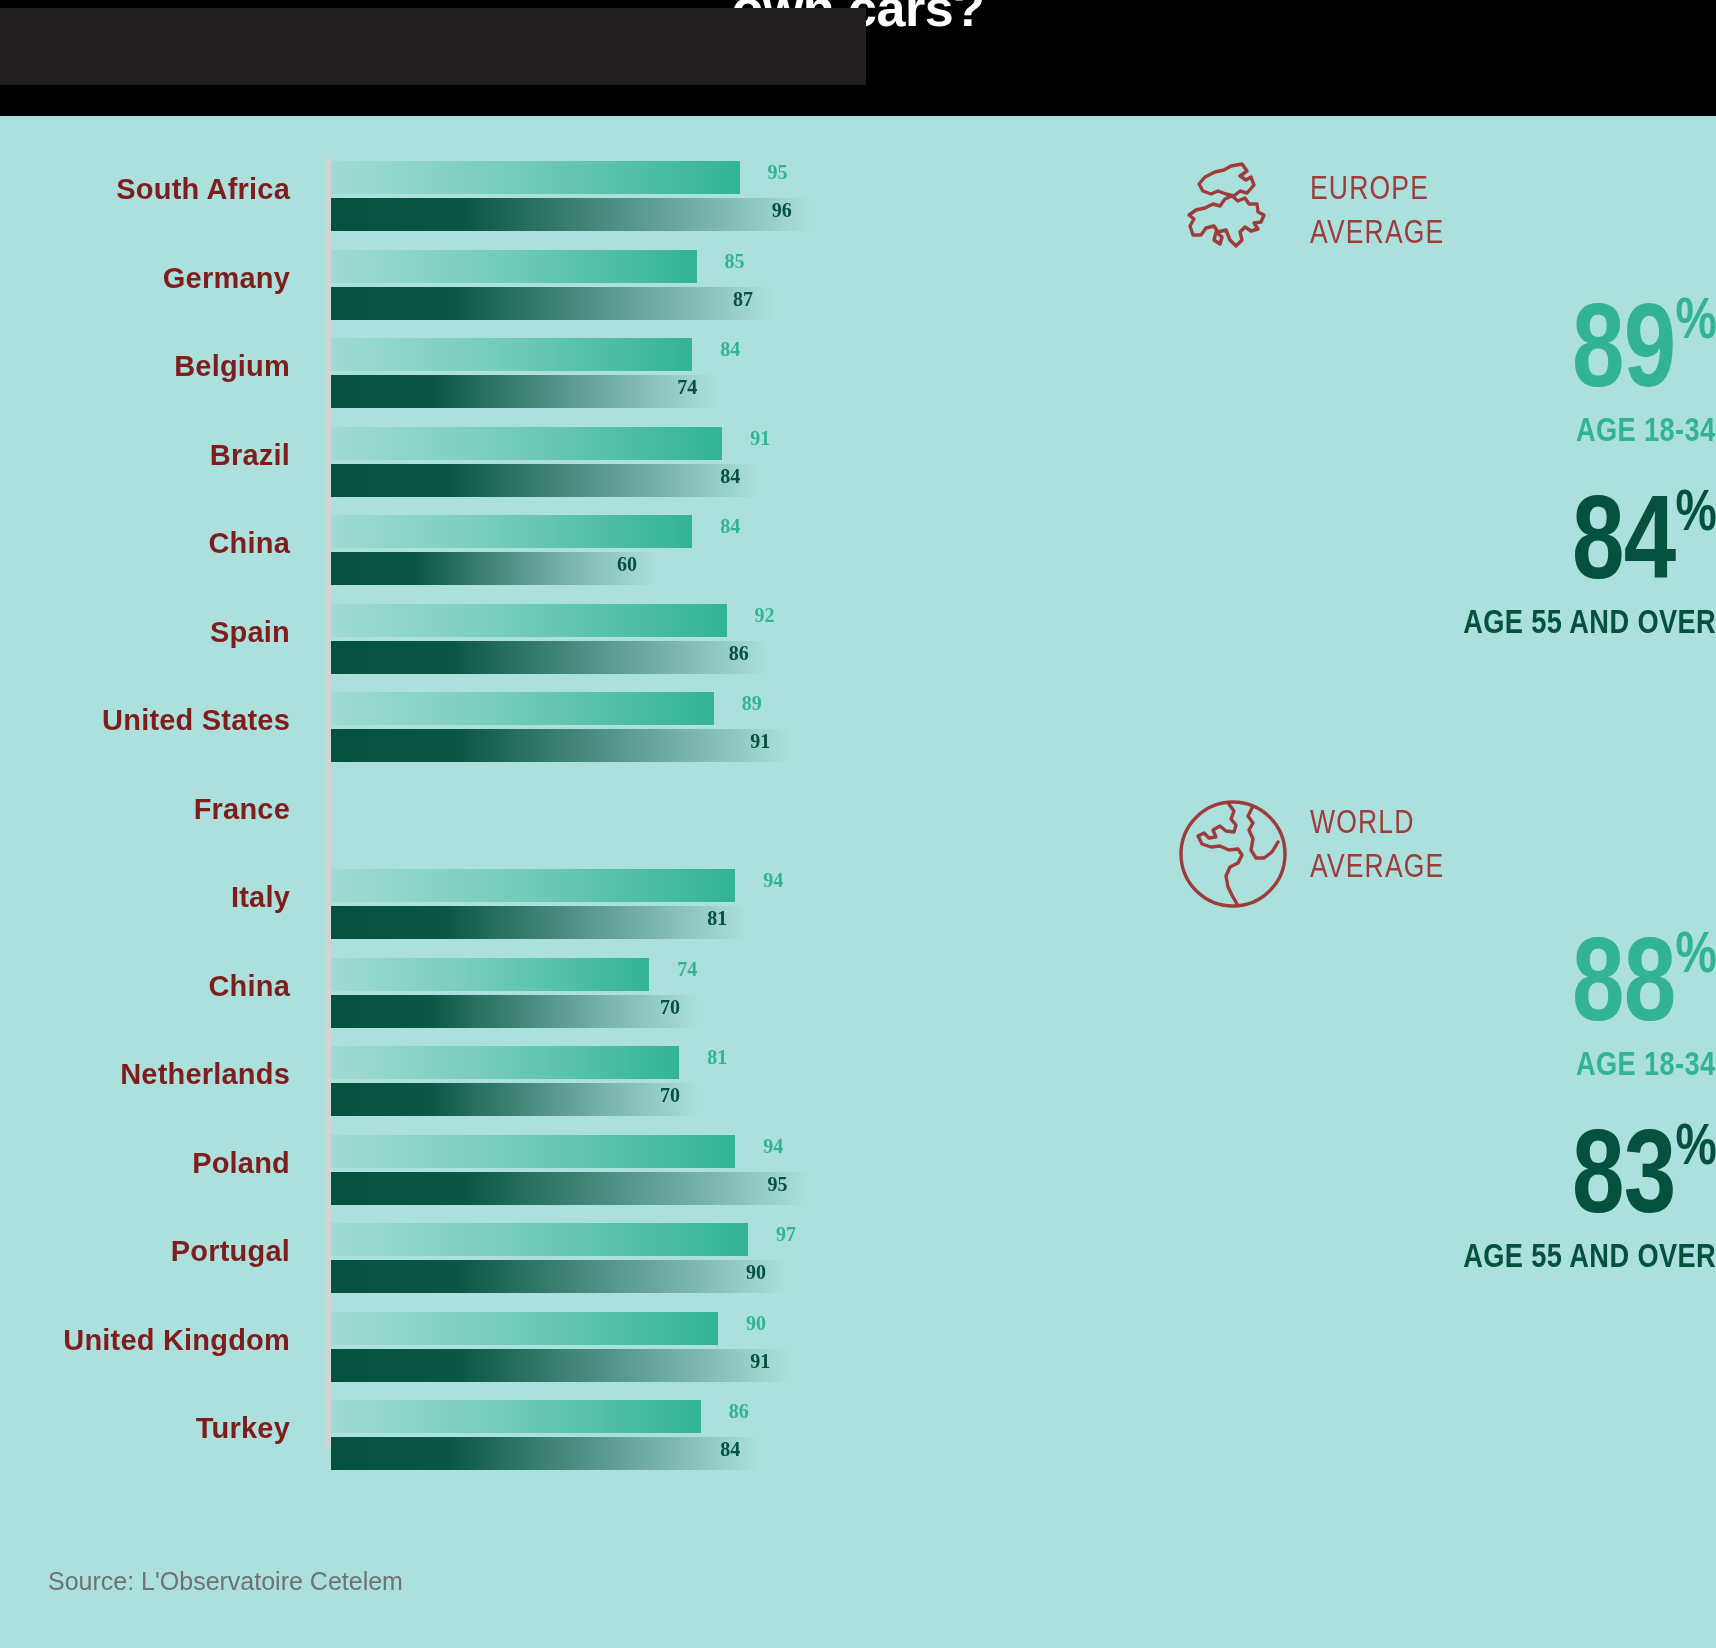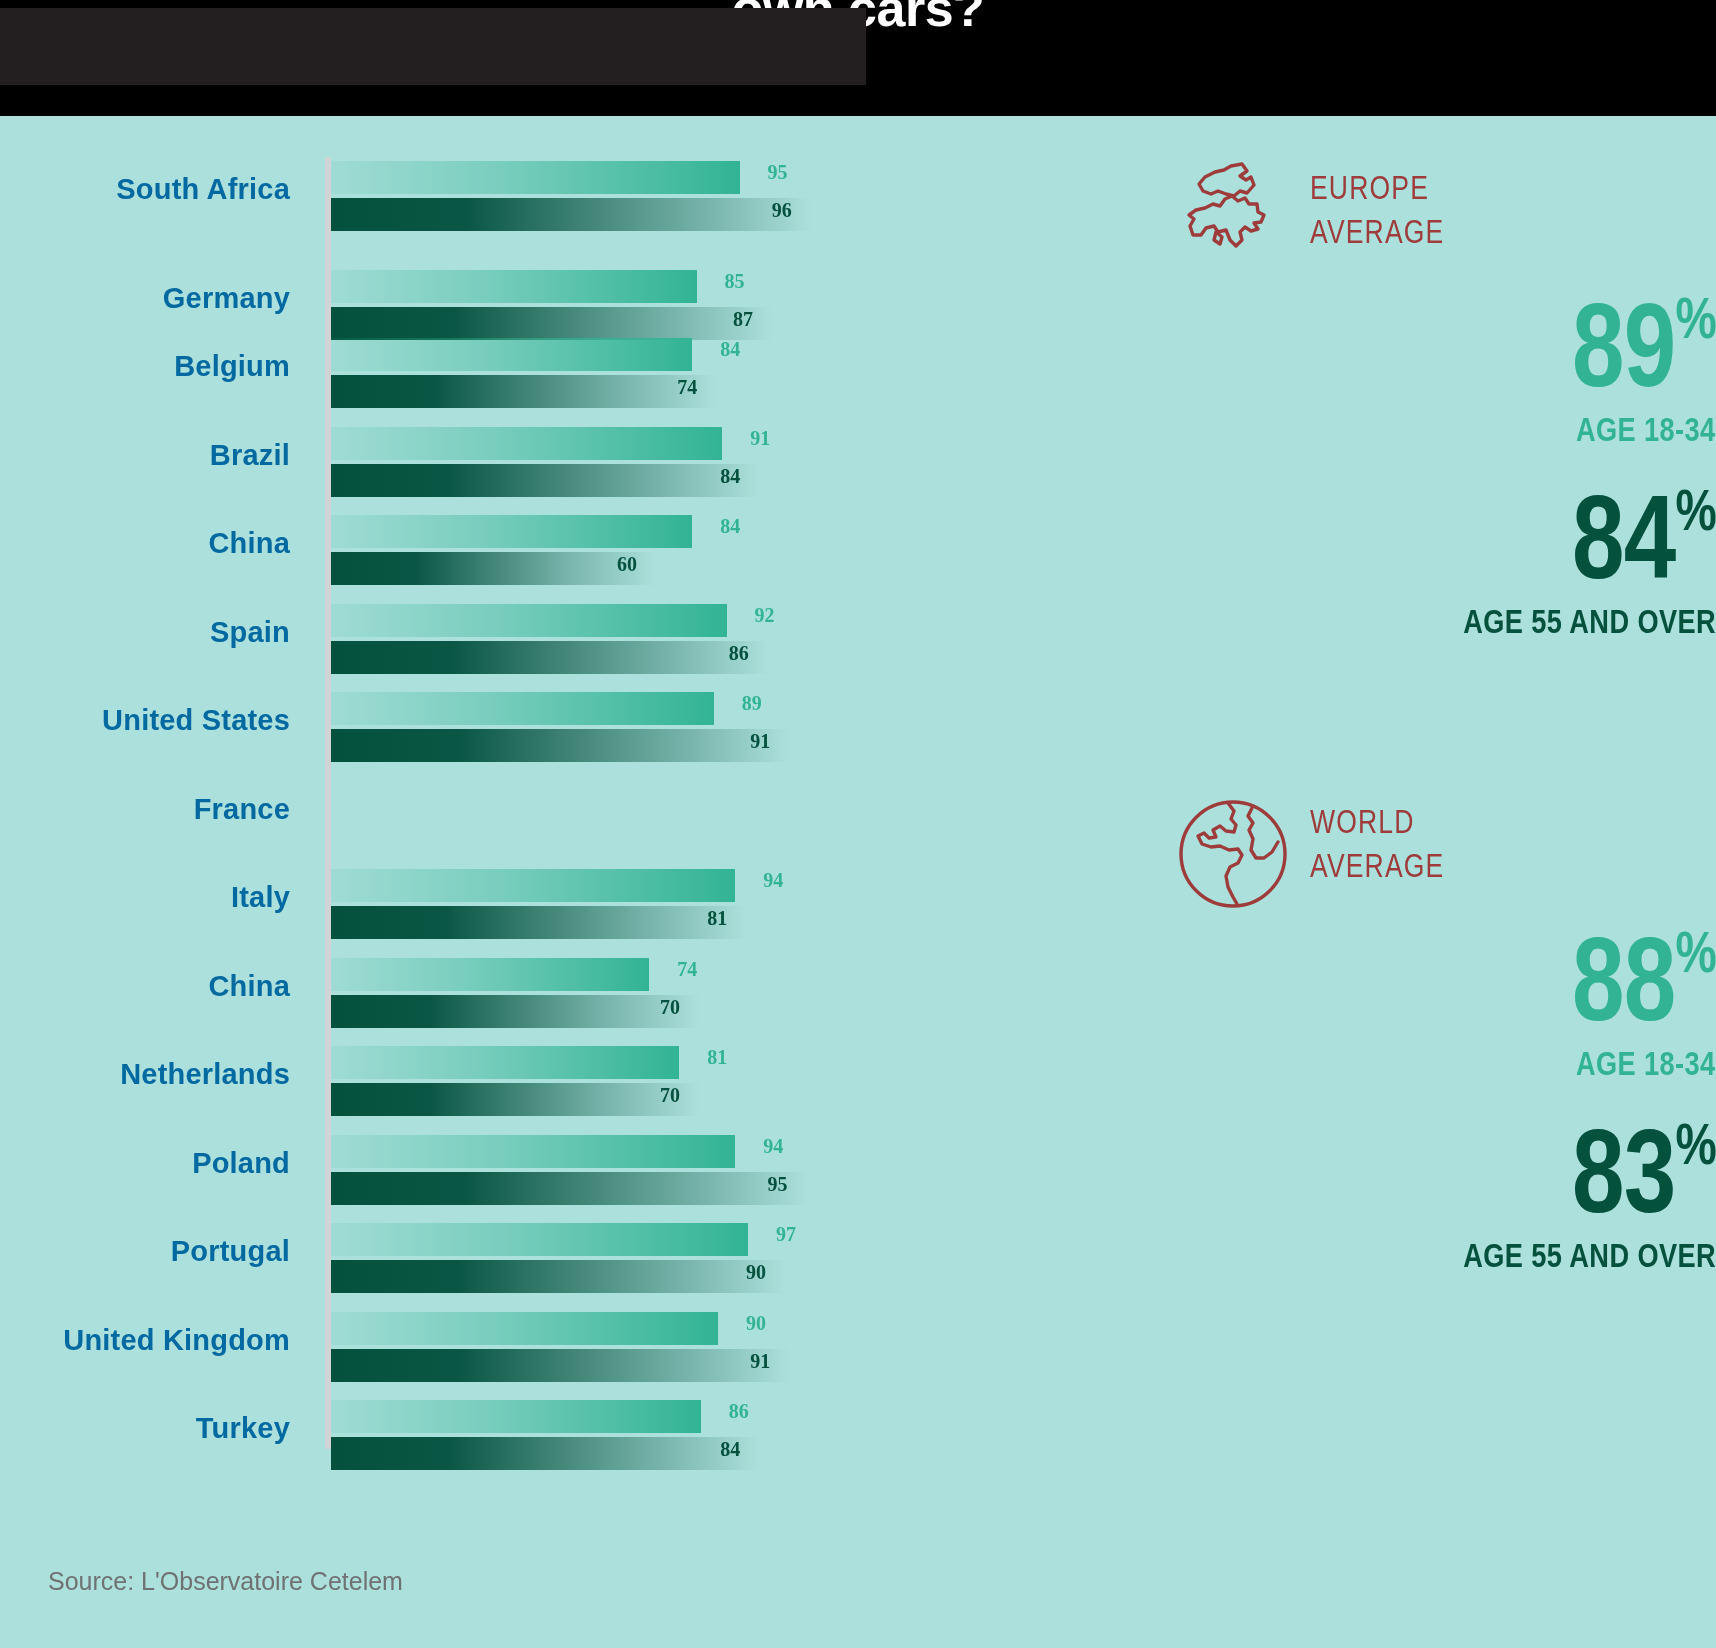--- a/index.html
+++ b/index.html
@@ -87,21 +87,21 @@
   }
   .row-label {
     position: absolute;
     left: 0;
     top: 16px;
     width: 290px;
     text-align: right;
     font-family: "Liberation Sans", sans-serif;
     font-size: 29px;
     font-weight: bold;
-    color: #0369a1;
+    color: #7f1d1d;
     letter-spacing: 0.2px;
   }
   .bar-wrap {
     position: absolute;
     left: 331px;
     top: 0;
     width: 640px;
     height: 89px;
   }
   .bar-young {
@@ -226,21 +226,21 @@
     <div id="rows">
         <div class="row" style="top: 41px;">
           <div class="row-label">South Africa</div>
           <div class="bar-wrap">
             <div class="bar-young" style="width: 408.5px; background: linear-gradient(to right, rgba(50, 180, 148, 0.1) 0%, rgba(50, 180, 148, 0.42) 42%, rgb(50, 180, 148) 100%);"></div>
             <div class="bar-old" style="width: 480.8px; background: linear-gradient(to right, rgb(4, 81, 62) 0%, rgba(4, 81, 62, 0.96) 28.3328%, rgba(4, 81, 62, 0.3) 78.9884%, rgba(4, 81, 62, 0) 100%);"></div>
             <div class="val val-young" style="left: 436.5px;">95</div>
             <div class="val val-old" style="left: 440.8px;">96</div>
           </div>
         </div>
-        <div class="row" style="top: 129.5px; margin-top: 20px;">
+        <div class="row" style="top: 129.5px;">
           <div class="row-label">Germany</div>
           <div class="bar-wrap">
             <div class="bar-young" style="width: 365.5px; background: linear-gradient(to right, rgba(50, 180, 148, 0.1) 0%, rgba(50, 180, 148, 0.42) 42%, rgb(50, 180, 148) 100%);"></div>
             <div class="bar-old" style="width: 442.1px; background: linear-gradient(to right, rgb(4, 81, 62) 0%, rgba(4, 81, 62, 0.96) 27.9242%, rgba(4, 81, 62, 0.3) 77.8494%, rgba(4, 81, 62, 0) 100%);"></div>
             <div class="val val-young" style="left: 393.5px;">85</div>
             <div class="val val-old" style="left: 402.1px; text-align: center;">87</div>
           </div>
         </div>
         <div class="row" style="top: 218px;">
           <div class="row-label">Belgium</div>

